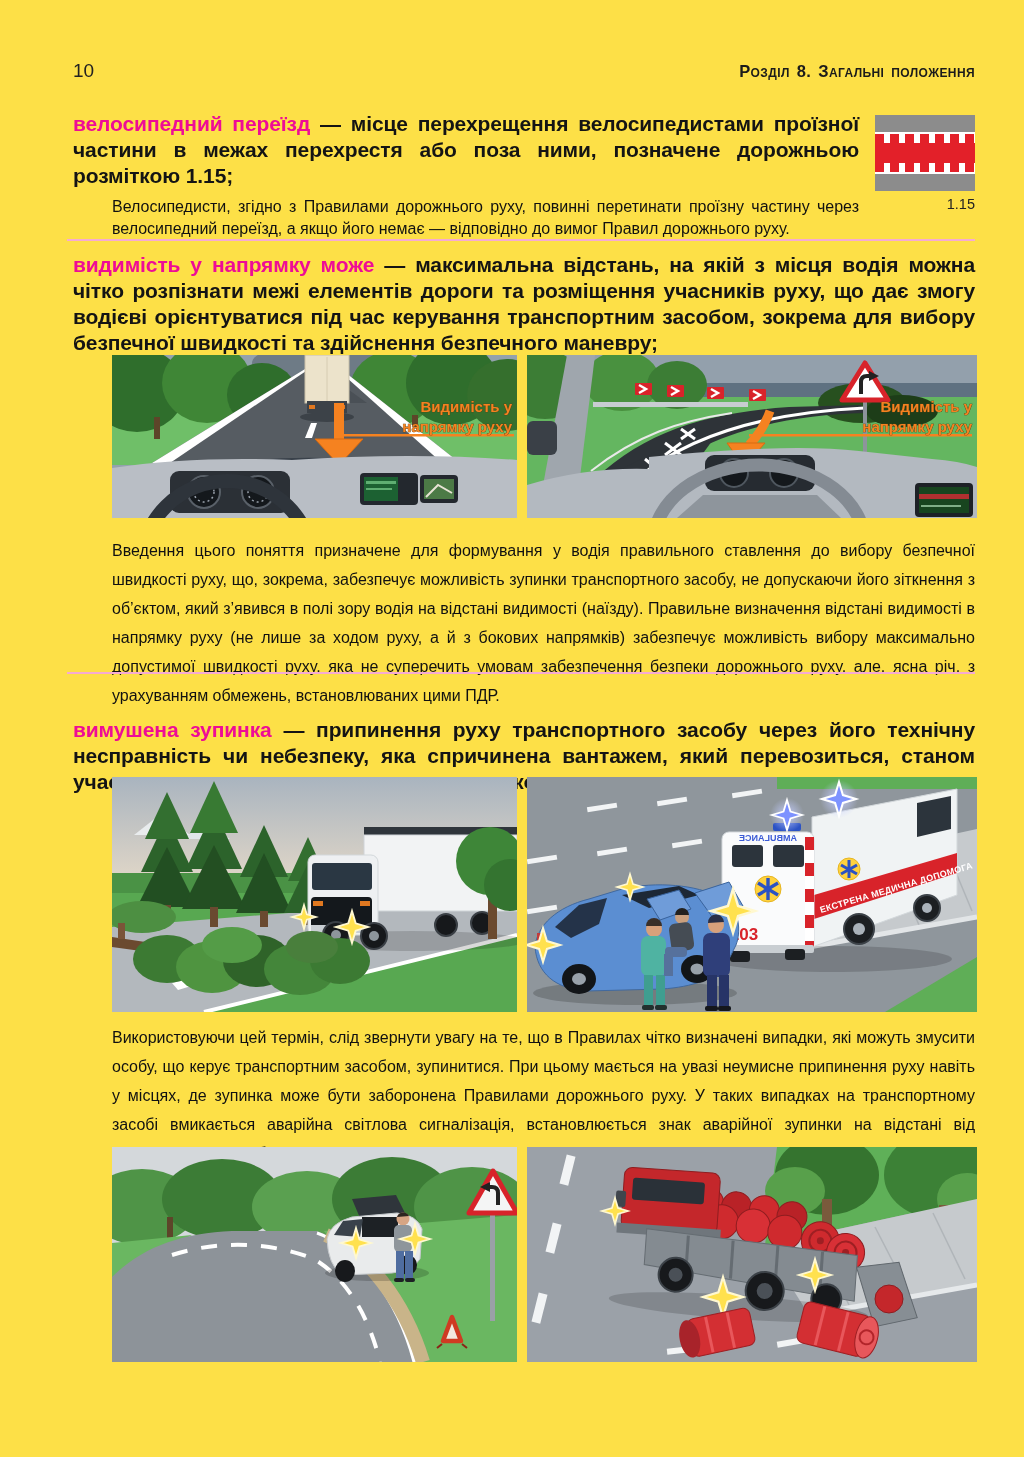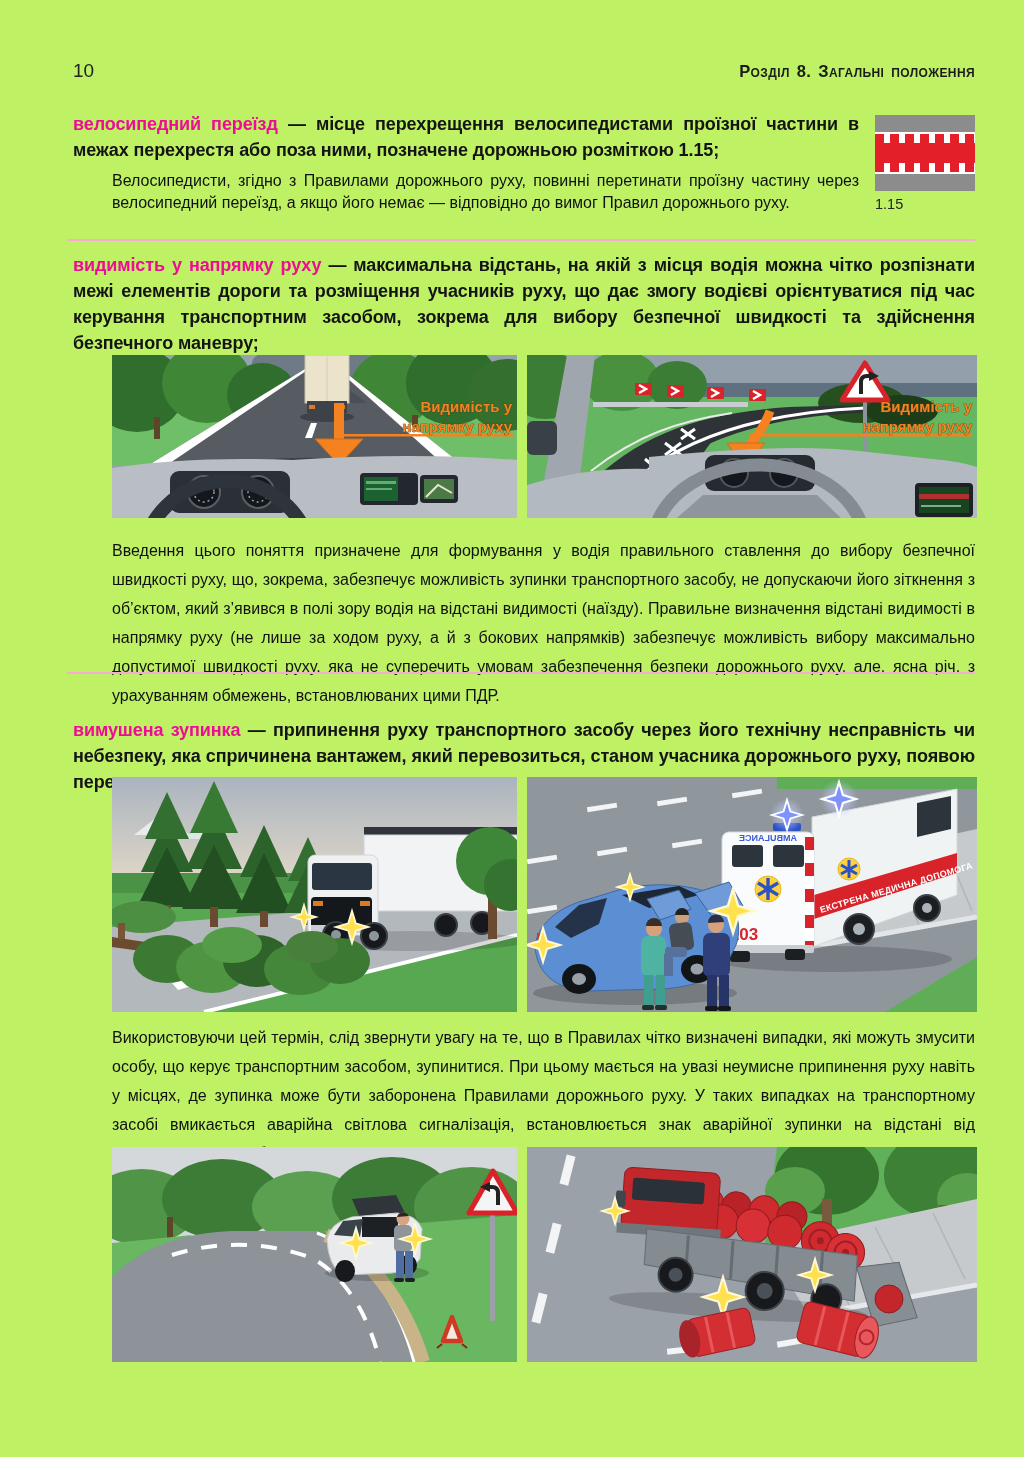--- a/index.html
+++ b/index.html
@@ -1,35 +1,35 @@
 <!DOCTYPE html>
 <html lang="uk"><head>
 <meta charset="utf-8">
 <style>
   html,body{margin:0;padding:0;background:#ffffff;}
   .page{
-    position:relative;width:1024px;height:1457px;background:#bef264;
+    position:relative;width:1024px;height:1457px;background:#fde047;
     font-family:"Liberation Sans",sans-serif;color:#161616;overflow:hidden;
     --magenta:#EE0C96;--pink:#F6ABD2;--orange:#F58220;
   }
   .pagenum{position:absolute;left:73px;top:60px;font-size:19px;color:#222;}
   .chapter{
     position:absolute;right:49px;top:62px;font-size:16.5px;font-weight:700;
     font-variant:small-caps;letter-spacing:.4px;word-spacing:2px;color:#1b1b1b;
   }
   .def{position:absolute;left:73px;width:902px;}
-  .defpar{margin:0;font-size:18px;line-height:26px;font-weight:700;text-align:justify;color:#141414;letter-spacing:-0.1px;}
+  .defpar{margin:0;font-size:21px;line-height:26px;font-weight:700;text-align:justify;color:#141414;letter-spacing:-0.1px;}
   .term{color:var(--magenta);}
   .note{margin:7px 0 0 39px;font-size:16px;line-height:22px;font-weight:400;text-align:justify;color:#111;}
   .note-block{position:absolute;left:112px;width:863px;margin:0;font-size:16px;line-height:29px;font-weight:400;text-align:justify;color:#111;}
   .divider{position:absolute;left:67px;width:908px;height:2px;background:var(--pink);}
   .fig{position:absolute;overflow:hidden;background:#dfe3e6;}
   .fig svg{display:block;width:100%;height:100%;}
   
-  .fig115{float:right;width:100px;margin:4px 0 4px 16px;text-align:left;}
+  .fig115{float:right;width:100px;margin:4px 0 4px 16px;text-align:right;}
   .m115{width:100px;}
   .m115 .gtop{height:17px;background:#8C8C8C;border-bottom:2px solid #fff;}
   .m115 .teeth{height:9px;background:repeating-linear-gradient(90deg,#E32029 0 9px,#ffffff 9px 15px);}
   .m115 .mid{height:20px;background:#E32029;}
   .m115 .gbot{height:17px;background:#8C8C8C;border-top:2px solid #fff;}
   .fig115 figcaption{font-size:14.5px;margin-top:5px;color:#222;}
   .vlabel{font-weight:700;font-size:15px;paint-order:stroke;stroke:#5a4014;stroke-width:.7px;}
 </style>
 </head>
 <body>
@@ -64,21 +64,21 @@
       </div>
       <figcaption>1.15</figcaption>
     </figure>
     <p class="defpar"><span class="term">велосипедний переїзд</span> <span>— місце перехрещення велосипедистами проїзної частини в межах перехрестя або поза ними, позначене дорожньою розміткою 1.15;</span></p>
     <p class="note">Велосипедисти, згідно з Правилами дорожнього руху, повинні перетинати проїзну частину через велосипедний переїзд, а якщо його немає — відповідно до вимог Правил дорожнього руху.</p>
   </section>
 
   <div class="divider" style="top:239px"></div>
 
   <section class="def" style="top:252px">
-    <p class="defpar"><span class="term">видимість у напрямку руху</span> <span>— максимальна відстань, на якій з місця водія можна чітко розпізнати межі елементів дороги та розміщення учасників руху, що дає змогу водієві орієнтуватися під час керування транспортним засобом, зокрема для вибору безпечної швидкості та здійснення безпечного маневру;</span></p>
+    <p class="defpar"><span class="term">видимість у напрямку може</span> <span>— максимальна відстань, на якій з місця водія можна чітко розпізнати межі елементів дороги та розміщення учасників руху, що дає змогу водієві орієнтуватися під час керування транспортним засобом, зокрема для вибору безпечної швидкості та здійснення безпечного маневру;</span></p>
   </section>
 
   <div class="fig" style="left:112px;top:355px;width:405px;height:163px">
     <svg viewBox="0 0 405 163">
       <rect width="405" height="163" fill="#93a2ad"></rect>
       <ellipse cx="210" cy="8" rx="70" ry="20" fill="#6e7b86"></ellipse>
       <rect y="48" width="405" height="62" fill="#6fbf68"></rect>
       <g fill="#2f6e2c">
         <ellipse cx="25" cy="35" rx="48" ry="42"></ellipse>
           <ellipse cx="95" cy="28" rx="45" ry="40" fill="#3f8636"></ellipse>

